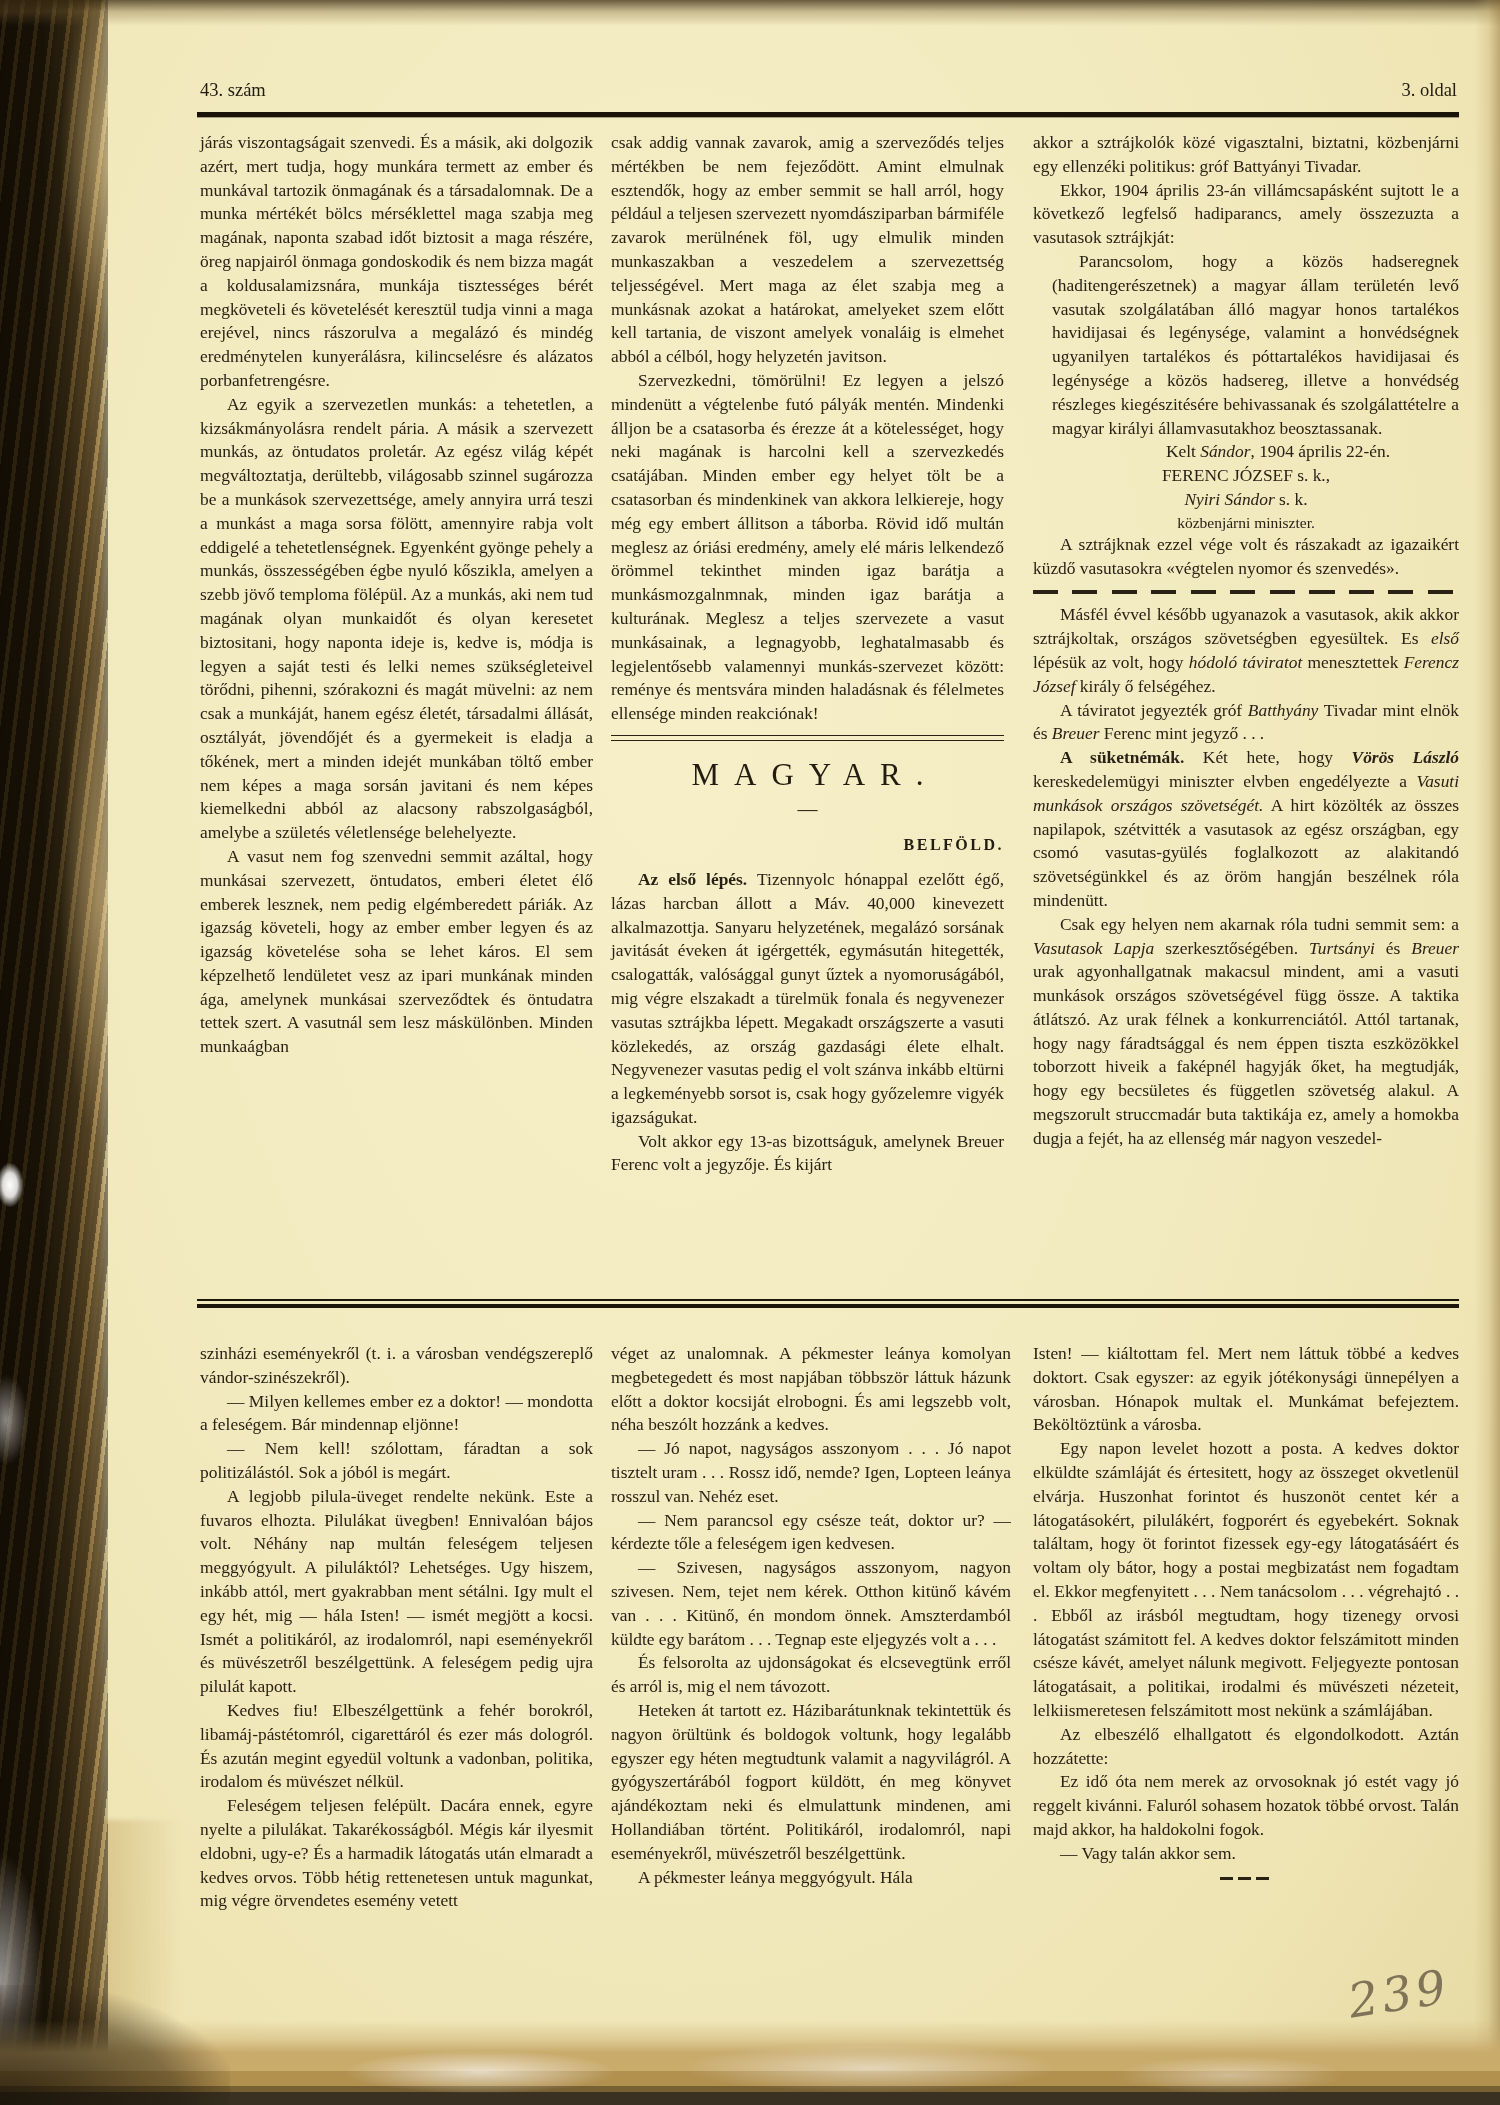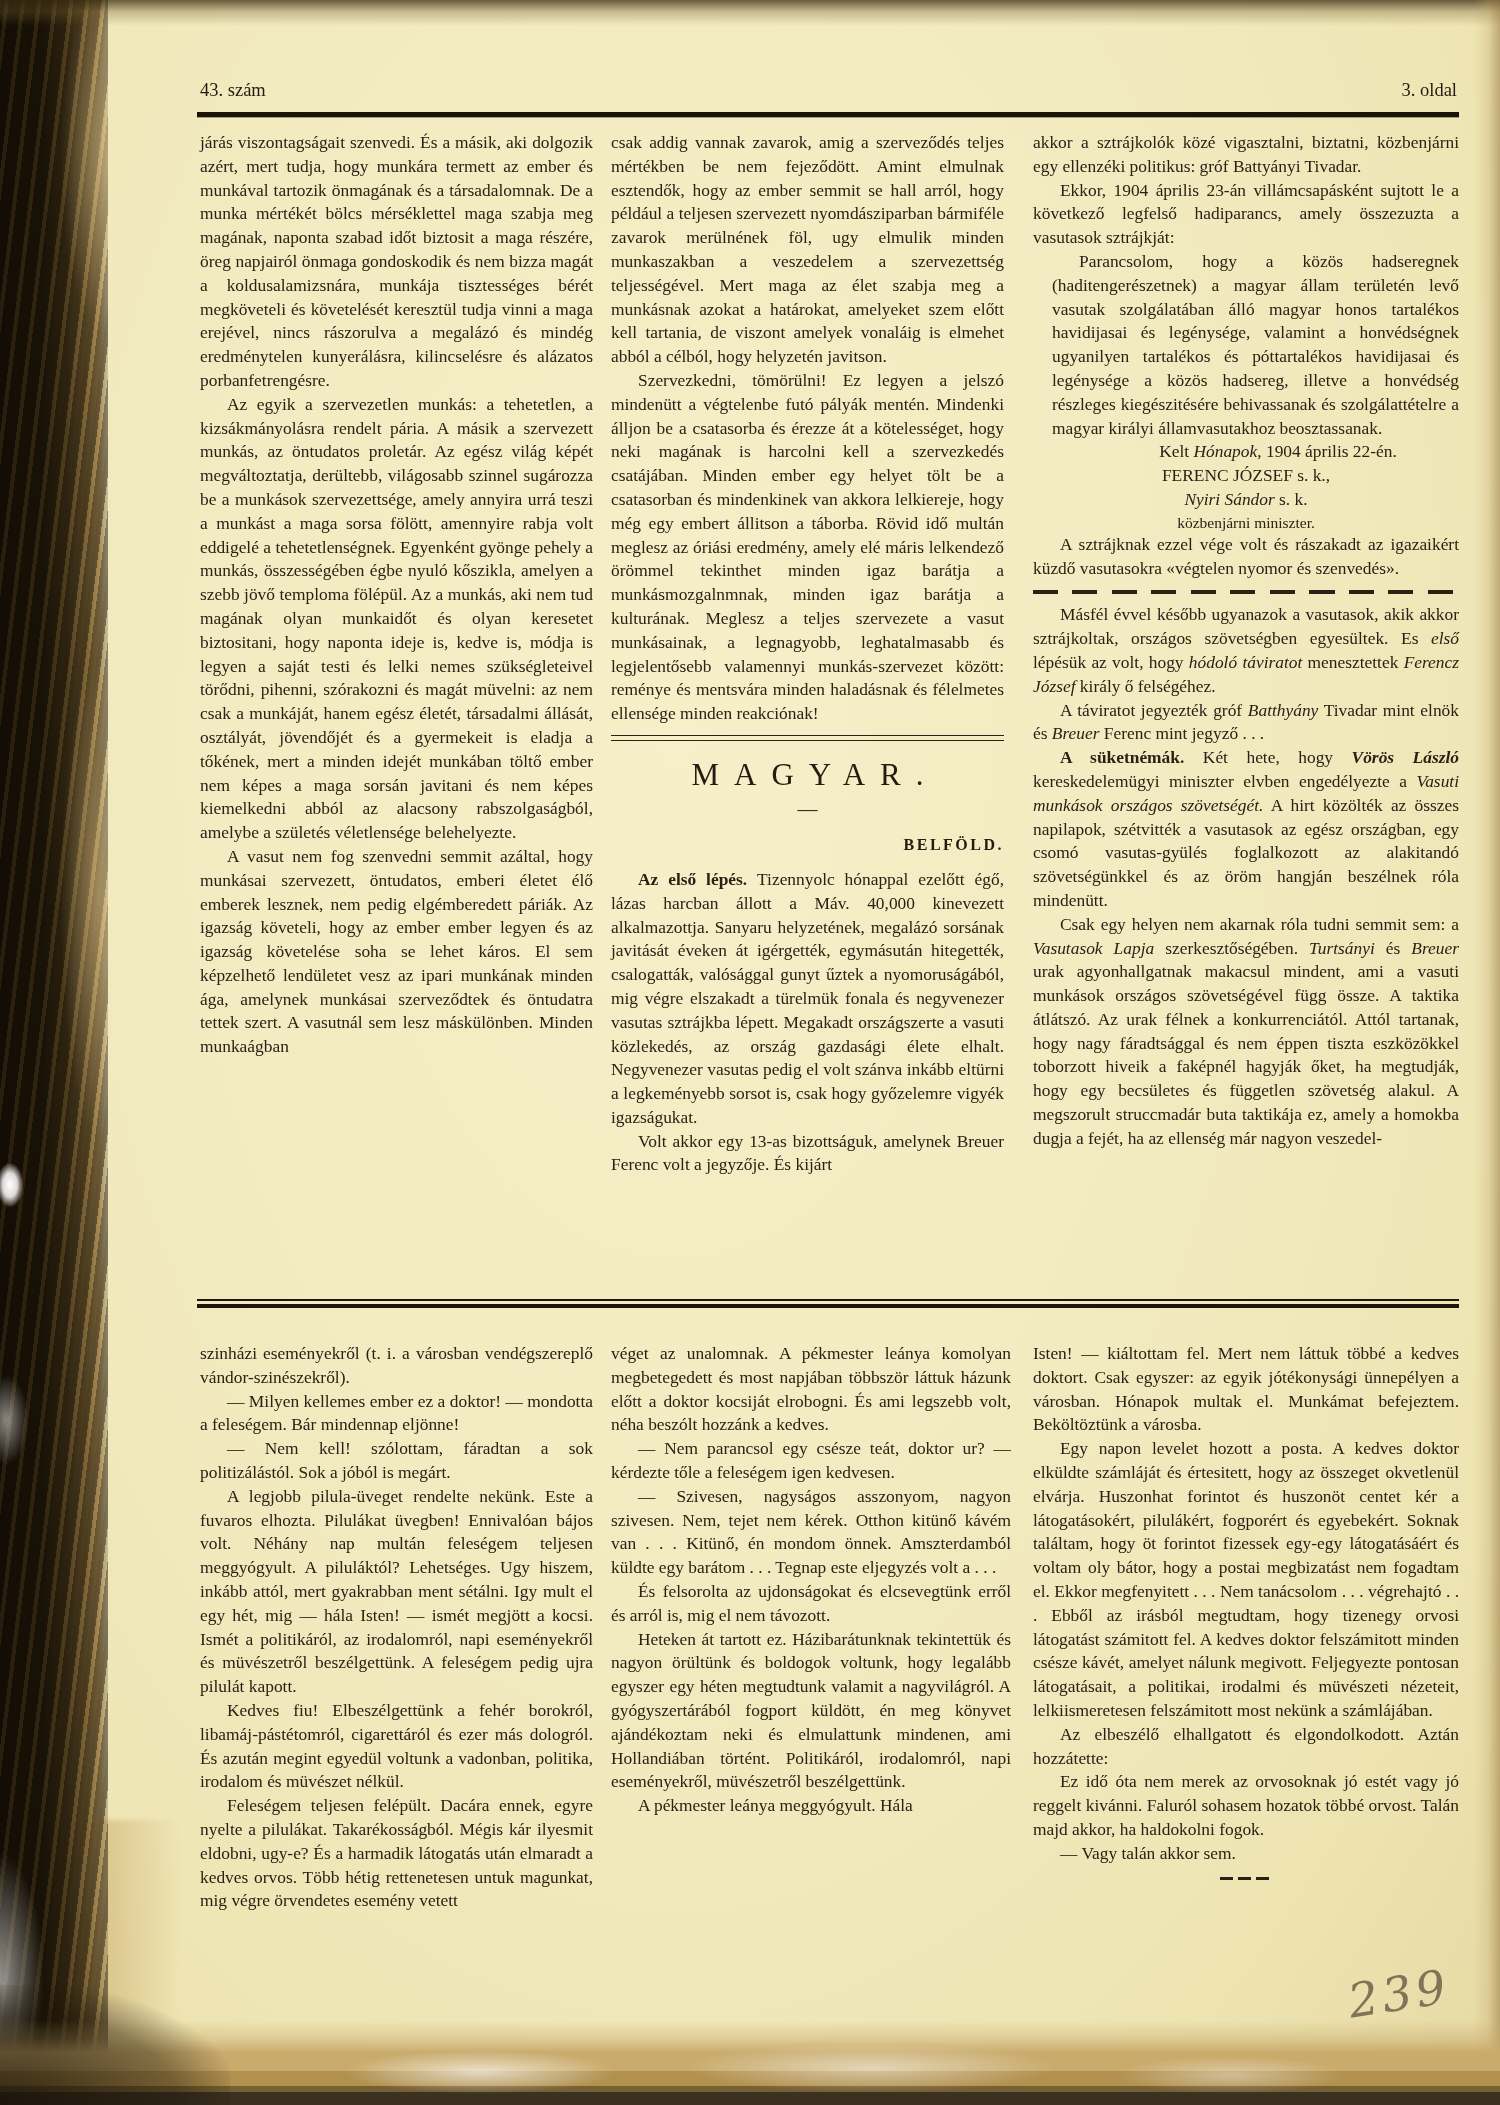--- a/index.html
+++ b/index.html
@@ -149,21 +149,21 @@
     <div>
         <p class="par in"><span class="b">Az első lépés. </span><span>Tizennyolc hónappal ezelőtt égő, lázas harcban állott a Máv. 40,000 kinevezett alkalmazottja. Sanyaru helyzetének, megalázó sorsának javitását éveken át igérgették, egymásután hitegették, csalogatták, valósággal gunyt űztek a nyomoruságából, mig végre elszakadt a türelmük fonala és negyvenezer vasutas sztrájkba lépett. Megakadt országszerte a vasuti közlekedés, az ország gazdasági élete elhalt. Negyvenezer vasutas pedig el volt szánva inkább eltürni a legkeményebb sorsot is, csak hogy győzelemre vigyék igazságukat.</span></p>
         <p class="par in"><span>Volt akkor egy 13-as bizottságuk, amelynek Breuer Ferenc volt a jegyzője. És kijárt</span></p>
       </div>
   </div>
 
   <div class="col col3">
       <p class="par fl"><span>akkor a sztrájkolók közé vigasztalni, biztatni, közbenjárni egy ellenzéki politikus: gróf Battyányi Tivadar.</span></p>
       <p class="par in"><span>Ekkor, 1904 április 23-án villámcsapásként sujtott le a következő legfelső hadiparancs, amely összezuzta a vasutasok sztrájkját:</span></p>
       <p class="par q"><span>Parancsolom, hogy a közös hadseregnek (haditengerészetnek) a magyar állam területén levő vasutak szolgálatában álló magyar honos tartalékos havidijasai és legénysége, valamint a honvédségnek ugyanilyen tartalékos és póttartalékos havidijasai és legénysége a közös hadsereg, illetve a honvédség részleges kiegészitésére behivassanak és szolgálattételre a magyar királyi államvasutakhoz beosztassanak.</span></p>
-      <p class="par sig1"><span>Kelt </span><span class="i">Hónapok</span><span>, 1904 április 22-én.</span></p>
+      <p class="par sig1"><span>Kelt </span><span class="i">Sándor</span><span>, 1904 április 22-én.</span></p>
       <p class="par cen"><span>FERENC JÓZSEF s. k.,</span></p>
       <p class="par cen"><span class="i">Nyiri Sándor</span><span> s. k.</span></p>
       <p class="par censm"><span>közbenjárni miniszter.</span></p>
       <p class="par in"><span>A sztrájknak ezzel vége volt és rászakadt az igazaikért küzdő vasutasokra «végtelen nyomor és szenvedés».</span></p>
       <p class="par dash"></p>
       <p class="par in"><span>Másfél évvel később ugyanazok a vasutasok, akik akkor sztrájkoltak, országos szövetségben egyesültek. Es </span><span class="i">első</span><span> lépésük az volt, hogy </span><span class="i">hódoló táviratot</span><span> menesztettek </span><span class="i">Ferencz József</span><span> király ő felségéhez.</span></p>
       <p class="par in"><span>A táviratot jegyezték gróf </span><span class="i">Batthyány</span><span> Tivadar mint elnök és </span><span class="i">Breuer</span><span> Ferenc mint jegyző . . .</span></p>
       <p class="par in"><span class="b">A süketnémák.</span><span> Két hete, hogy </span><span class="bi">Vörös László</span><span> kereskedelemügyi miniszter elvben engedélyezte a </span><span class="i">Vasuti munkások országos szövetségét.</span><span> A hirt közölték az összes napilapok, szétvitték a vasutasok az egész országban, egy csomó vasutas-gyülés foglalkozott az alakitandó szövetségünkkel és az öröm hangján beszélnek róla mindenütt.</span></p>
       <p class="par in"><span>Csak egy helyen nem akarnak róla tudni semmit sem: a </span><span class="i">Vasutasok Lapja</span><span> szerkesztőségében. </span><span class="i">Turtsányi</span><span> és </span><span class="i">Breuer</span><span> urak agyonhallgatnak makacsul mindent, ami a vasuti munkások országos szövetségével függ össze. A taktika átlátszó. Az urak félnek a konkurrenciától. Attól tartanak, hogy nagy fáradtsággal és nem éppen tiszta eszközökkel toborzott hiveik a faképnél hagyják őket, ha megtudják, hogy egy becsületes és független szövetség alakul. A megszorult struccmadár buta taktikája ez, amely a homokba dugja a fejét, ha az ellenség már nagyon veszedel-</span></p>
     </div>
@@ -176,20 +176,21 @@
   <div class="col bcol1">
       <p class="par fl"><span>szinházi eseményekről (t. i. a városban vendégszereplő vándor-szinészekről).</span></p>
       <p class="par in"><span>— Milyen kellemes ember ez a doktor! — mondotta a feleségem. Bár mindennap eljönne!</span></p>
       <p class="par in"><span>— Nem kell! szólottam, fáradtan a sok politizálástól. Sok a jóból is megárt.</span></p>
       <p class="par in"><span>A legjobb pilula-üveget rendelte nekünk. Este a fuvaros elhozta. Pilulákat üvegben! Ennivalóan bájos volt. Néhány nap multán feleségem teljesen meggyógyult. A piluláktól? Lehetséges. Ugy hiszem, inkább attól, mert gyakrabban ment sétálni. Igy mult el egy hét, mig — hála Isten! — ismét megjött a kocsi. Ismét a politikáról, az irodalomról, napi eseményekről és müvészetről beszélgettünk. A feleségem pedig ujra pilulát kapott.</span></p>
       <p class="par in"><span>Kedves fiu! Elbeszélgettünk a fehér borokról, libamáj-pástétomról, cigarettáról és ezer más dologról. És azután megint egyedül voltunk a vadonban, politika, irodalom és müvészet nélkül.</span></p>
       <p class="par in"><span>Feleségem teljesen felépült. Dacára ennek, egyre nyelte a pilulákat. Takarékosságból. Mégis kár ilyesmit eldobni, ugy-e? És a harmadik látogatás után elmaradt a kedves orvos. Több hétig rettenetesen untuk magunkat, mig végre örvendetes esemény vetett</span></p>
     </div>
   <div class="col bcol2">
       <p class="par fl"><span>véget az unalomnak. A pékmester leánya komolyan megbetegedett és most napjában többször láttuk házunk előtt a doktor kocsiját elrobogni. És ami legszebb volt, néha beszólt hozzánk a kedves.</span></p>
+      <p class="par in"><span>— Jó napot, nagyságos asszonyom . . . Jó napot tisztelt uram . . . Rossz idő, nemde? Igen, Lopteen leánya rosszul van. Nehéz eset.</span></p>
       <p class="par in"><span>— Nem parancsol egy csésze teát, doktor ur? — kérdezte tőle a feleségem igen kedvesen.</span></p>
       <p class="par in"><span>— Szivesen, nagyságos asszonyom, nagyon szivesen. Nem, tejet nem kérek. Otthon kitünő kávém van . . . Kitünő, én mondom önnek. Amszterdamból küldte egy barátom . . . Tegnap este eljegyzés volt a . . .</span></p>
       <p class="par in"><span>És felsorolta az ujdonságokat és elcsevegtünk erről és arról is, mig el nem távozott.</span></p>
       <p class="par in"><span>Heteken át tartott ez. Házibarátunknak tekintettük és nagyon örültünk és boldogok voltunk, hogy legalább egyszer egy héten megtudtunk valamit a nagyvilágról. A gyógyszertárából fogport küldött, én meg könyvet ajándékoztam neki és elmulattunk mindenen, ami Hollandiában történt. Politikáról, irodalomról, napi eseményekről, müvészetről beszélgettünk.</span></p>
       <p class="par in"><span>A pékmester leánya meggyógyult. Hála</span></p>
     </div>
   <div class="col bcol3">
       <p class="par fl"><span>Isten! — kiáltottam fel. Mert nem láttuk többé a kedves doktort. Csak egyszer: az egyik jótékonysági ünnepélyen a városban. Hónapok multak el. Munkámat befejeztem. Beköltöztünk a városba.</span></p>
       <p class="par in"><span>Egy napon levelet hozott a posta. A kedves doktor elküldte számláját és értesitett, hogy az összeget okvetlenül elvárja. Huszonhat forintot és huszonöt centet kér a látogatásokért, pilulákért, fogporért és egyebekért. Soknak találtam, hogy öt forintot fizessek egy-egy látogatásáért és voltam oly bátor, hogy a postai megbizatást nem fogadtam el. Ekkor megfenyitett . . . Nem tanácsolom . . . végrehajtó . . . Ebből az irásból megtudtam, hogy tizenegy orvosi látogatást számitott fel. A kedves doktor felszámitott minden csésze kávét, amelyet nálunk megivott. Feljegyezte pontosan látogatásait, a politikai, irodalmi és müvészeti nézeteit, lelkiismeretesen felszámitott most nekünk a számlájában.</span></p>
       <p class="par in"><span>Az elbeszélő elhallgatott és elgondolkodott. Aztán hozzátette:</span></p>

